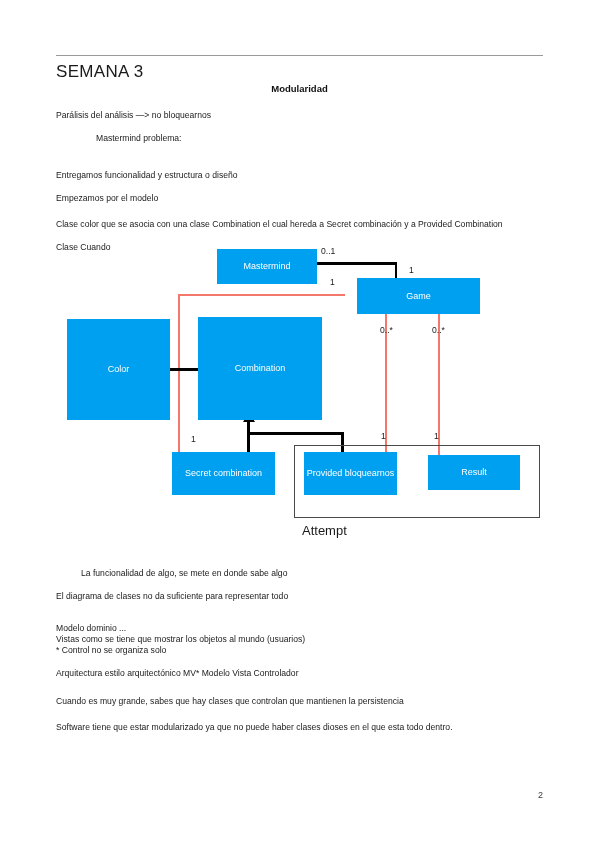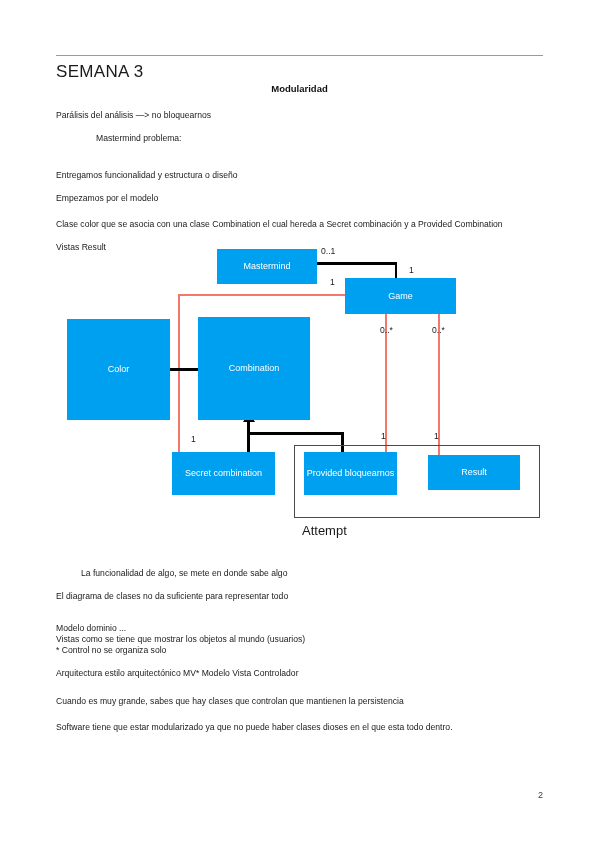--- a/index.html
+++ b/index.html
@@ -130,21 +130,21 @@
 
   <div class="top-rule"></div>
   <div class="doc-title">SEMANA 3</div>
   <div class="section-heading">Modularidad</div>
 
   <div class="para" style="top: 110px;">Parálisis del análisis —&gt; no bloquearnos</div>
   <div class="para" style="top: 133px; padding-left: 40px;">Mastermind problema:</div>
   <div class="para" style="top: 170px;">Entregamos funcionalidad y estructura o diseño</div>
   <div class="para" style="top: 193px;">Empezamos por el modelo</div>
   <div class="para narrow" style="top: 219px;">Clase color que se asocia con una clase Combination el cual hereda a Secret combinación y a Provided Combination</div>
-  <div class="para" style="top: 242px;">Vistas Result</div>
+  <div class="para" style="top: 242px;">Clase Cuando</div>
   <div class="para" style="top: 568px; padding-left: 25px;">La funcionalidad de algo, se mete en donde sabe algo</div>
   <div class="para" style="top: 591px;">El diagrama de clases no da suficiente para representar todo</div>
   <div class="para" style="top: 623px;">Modelo dominio ...</div>
   <div class="para" style="top: 634px;">Vistas como se tiene que mostrar los objetos al mundo (usuarios)</div>
   <div class="para" style="top: 645px;">* Control no se organiza solo</div>
   <div class="para" style="top: 668px;">Arquitectura estilo arquitectónico  MV* Modelo Vista Controlador</div>
   <div class="para" style="top: 696px;">Cuando es muy grande, sabes que hay clases que controlan que mantienen la persistencia</div>
   <div class="para narrow" style="top: 722px;">Software tiene que estar modularizado ya que no puede haber clases dioses en el que esta todo dentro.</div>
 
   <div class="diagram">
@@ -166,27 +166,27 @@
     <div class="line-black" style="left: 246.5px; top: 420px; width: 3px; height: 34px; background: rgb(0, 0, 0);"></div>
     <div class="line-black" style="left: 246.5px; top: 432px; width: 97px; height: 3px; background: rgb(0, 0, 0);"></div>
     <div class="line-black" style="left: 341px; top: 432px; width: 3px; height: 24px; background: rgb(0, 0, 0);"></div>
 
     <div class="frame" style="left: 294px; top: 445px; width: 246px; height: 73px; border-color: rgb(74, 74, 74);"></div>
     <div class="frame-label" style="left: 302px; top: 523px;">Attempt</div>
 
     <div class="uml-box" style="left: 217px; top: 249px; width: 100px; height: 35px; background: rgb(0, 160, 240); color: rgb(255, 255, 255);">
       <span>Mastermind</span>
     </div>
-    <div class="uml-box" style="left: 345px; top: 278px; width: 111px; height: 36px; background: rgb(0, 160, 240); color: rgb(255, 255, 255);">
+    <div class="uml-box" style="left: 357px; top: 278px; width: 123px; height: 36px; background: rgb(0, 160, 240); color: rgb(255, 255, 255);">
       <span>Game</span>
     </div>
     <div class="uml-box" style="left: 67px; top: 319px; width: 103px; height: 101px; background: rgb(0, 160, 240); color: rgb(255, 255, 255);">
       <span>Color</span>
     </div>
-    <div class="uml-box" style="left: 198px; top: 317px; width: 112px; height: 103px; background: rgb(0, 160, 240); color: rgb(255, 255, 255);">
+    <div class="uml-box" style="left: 198px; top: 317px; width: 124px; height: 103px; background: rgb(0, 160, 240); color: rgb(255, 255, 255);">
       <span>Combination</span>
     </div>
     <div class="uml-box" style="left: 172px; top: 452px; width: 103px; height: 43px; background: rgb(0, 160, 240); color: rgb(255, 255, 255);">
       <span>Secret combination</span>
     </div>
     <div class="uml-box" style="left: 304px; top: 452px; width: 93px; height: 43px; background: rgb(0, 160, 240); color: rgb(255, 255, 255);">
       <span>Provided bloquearnos</span>
     </div>
     <div class="uml-box" style="left: 428px; top: 455px; width: 92px; height: 35px; background: rgb(0, 160, 240); color: rgb(255, 255, 255);">
       <span>Result</span>

